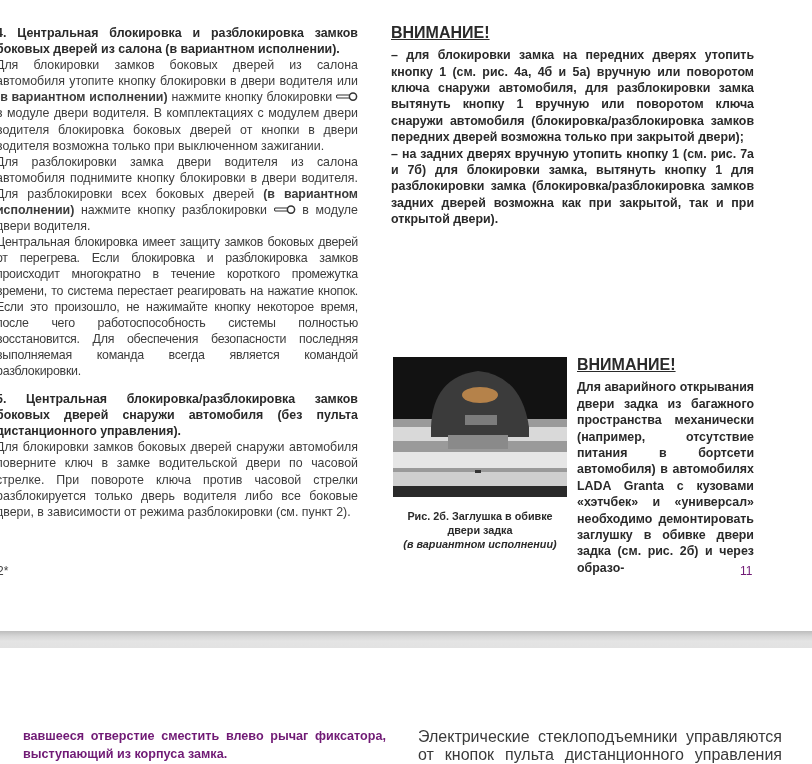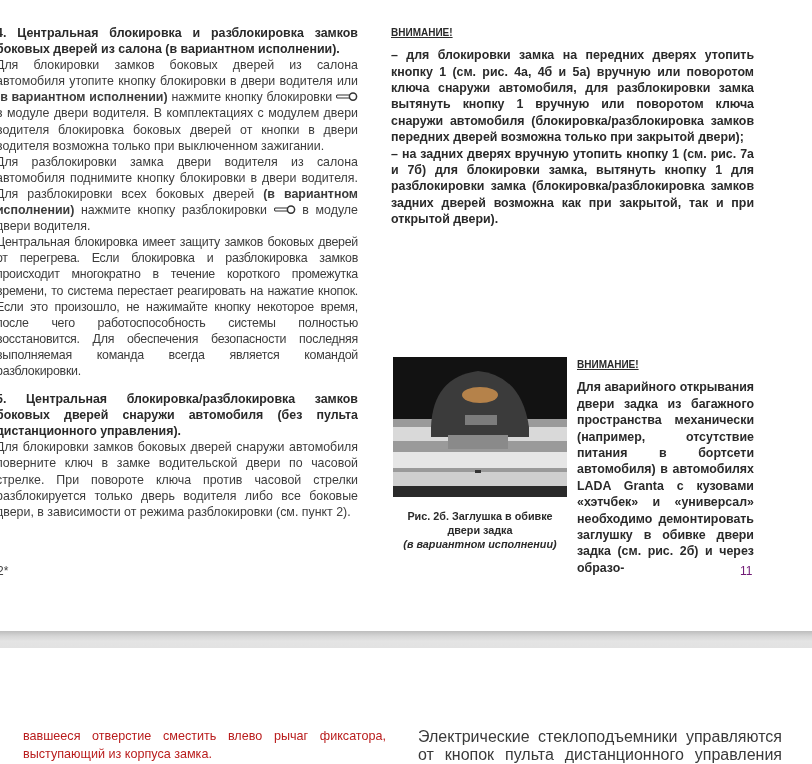--- a/index.html
+++ b/index.html
@@ -9,41 +9,41 @@
     .page1 { position: absolute; left: 0; top: 0; width: 812px; height: 630px; background: #fff; }
     .col { position: absolute; font-size: 12.4px; line-height: 16.1px; text-align: justify; }
     .col-left { left: -4px; top: 25px; width: 362px; }
     .col-right { left: 391px; top: 25px; width: 363px; }
 
     .heading { font-weight: bold; color: #2a2a2a; margin-bottom: 0; }
     .para { text-indent: 0; }
     .gap { height: 12px; }
     .it { font-weight: bold; }
 
-    .warn-title { font-weight: bold; color: #2a2a2a; text-decoration: underline; margin-bottom: 6px; font-size: 10px; }
+    .warn-title { font-weight: bold; color: #2a2a2a; text-decoration: underline; margin-bottom: 6px; font-size: 16px; }
     .warn-body { font-weight: bold; color: #2a2a2a; line-height: 16.4px; }
 
     .key-icon { display: inline-block; width: 22px; height: 10px; vertical-align: -1px; position: relative; }
     .key-icon svg { width: 22px; height: 10px; }
 
     .figure { position: absolute; left: 391px; top: 357px; width: 178px; }
     .photo { width: 174px; height: 140px; background: #151515; position: relative; overflow: hidden; margin-left: 2px; }
     .caption { text-align: center; font-size: 10.8px; line-height: 14px; margin-top: 12px; font-weight: bold; color: #2a2a2a; }
     .caption .it { font-style: italic; }
 
     .side-warn { position: absolute; left: 577px; top: 357px; width: 177px; font-size: 12.4px; line-height: 16.3px; text-align: justify; }
 
     .pagenum-left { position: absolute; left: -3px; top: 564px; font-size: 12px; color: #444; }
     .pagenum-right { position: absolute; left: 740px; top: 564px; font-size: 12px; color: #701a75; }
 
     .separator { position: absolute; left: 0; top: 631px; width: 812px; height: 17px;
       background: linear-gradient(#bdbdbd 0%, #d6d6d6 30%, #e4e4e4 60%, #e2e2e2 100%); }
 
     .page2 { position: absolute; left: 0; top: 648px; width: 812px; height: 116px; background: #fff; }
-    .p2-left { position: absolute; left: 23px; top: 80px; width: 363px; font-size: 12.6px; line-height: 17.5px; font-weight: normal; color: #b91c1c; text-align: justify; font-family: "Liberation Sans", sans-serif; }
+    .p2-left { position: absolute; left: 23px; top: 80px; width: 363px; font-size: 12.6px; line-height: 17.5px; font-weight: bold; color: #701a75; text-align: justify; font-family: "Liberation Sans", sans-serif; }
     .p2-right { position: absolute; left: 418px; top: 80px; width: 364px; font-size: 16px; line-height: 17.5px; color: #3a3a3a; text-align: justify; }
   </style>
 </head>
 <body>
 
 <div class="page1">
 
   <div class="col col-left">
     <p class="heading">
       <span>4. Центральная блокировка и разблокировка замков боковых дверей из салона</span>

